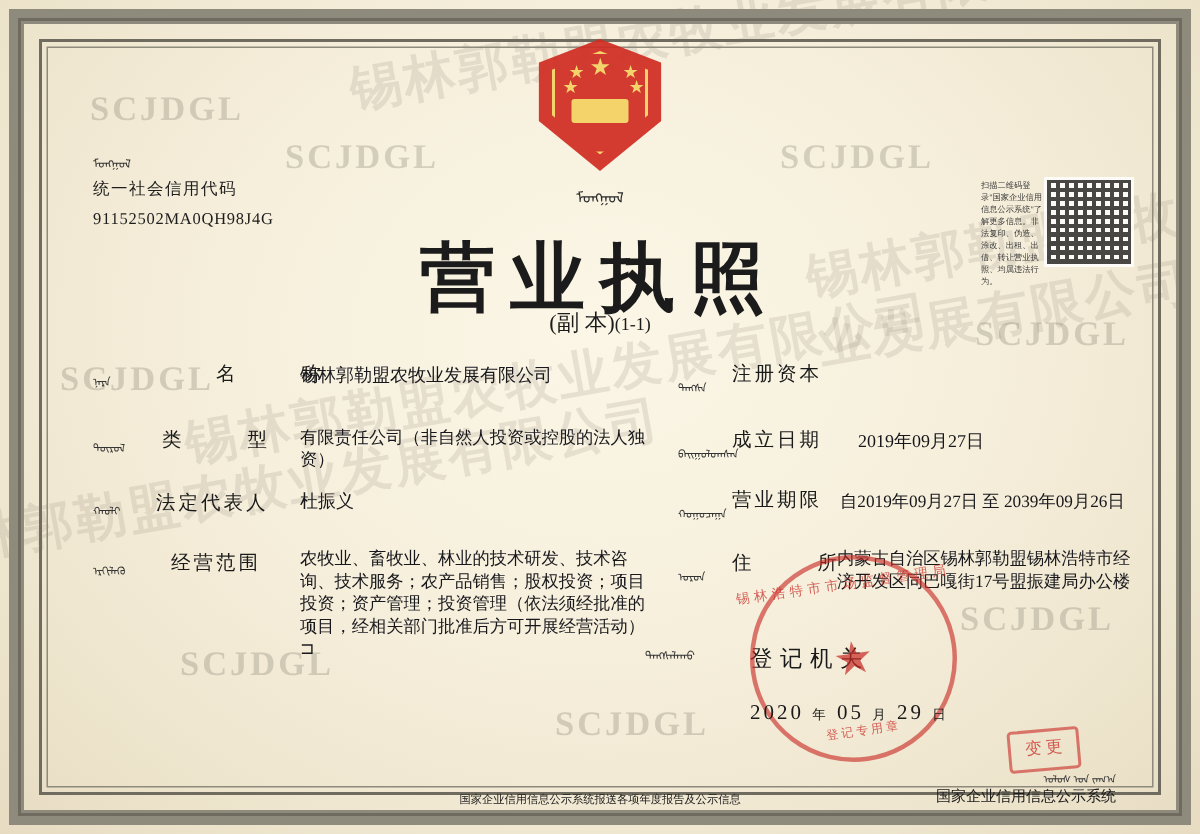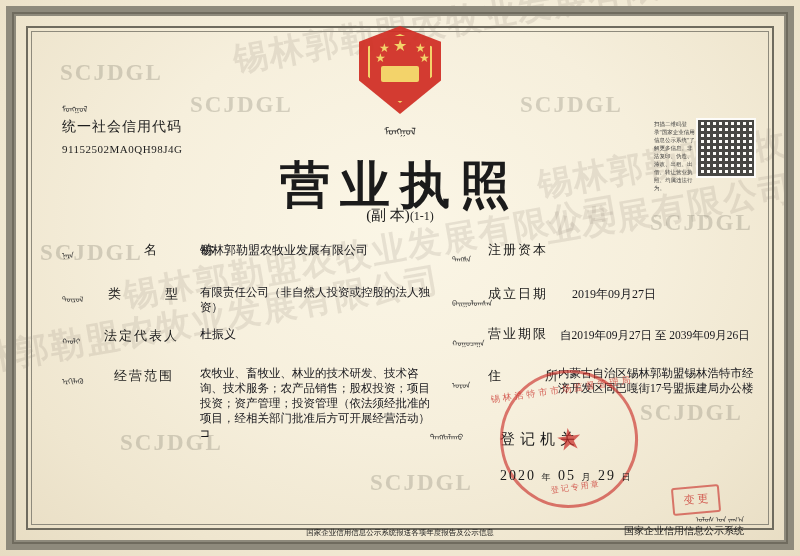--- a/index.html
+++ b/index.html
@@ -76,21 +76,21 @@
     opacity:.85;border:2px solid #fff;
   }
   .qr-note{
     position:absolute;right:104px;top:120px;width:42px;
     font-size:5.5px;line-height:8px;color:#3b3b3b;
     font-family:"Liberation Serif", serif;
   }
 
   
   .code-block{position:absolute;left:62px;top:118px;}
-  .code-title{font-size:14px;color:#1d1d1d;font-family:"Liberation Serif", serif;letter-spacing:1px;}
+  .code-title{font-size:11px;color:#1d1d1d;font-family:"Liberation Serif", serif;letter-spacing:1px;}
   .code-val{font-size:11px;color:#1d1d1d;margin-top:7px;font-family:"Liberation Serif", serif;letter-spacing:.5px;}
 
   .mn-top{position:absolute;left:62px;top:100px;font-size:8px;color:#333;font-family:"Liberation Serif", serif;letter-spacing:3px;}
 
   
   .title{
     position:absolute;left:50%;transform:translateX(-50%);top:152px;
     font-size:50px;font-weight:bold;letter-spacing:10px;
     color:#1b1b1b;font-family:"Liberation Serif", serif;
     white-space:nowrap;

